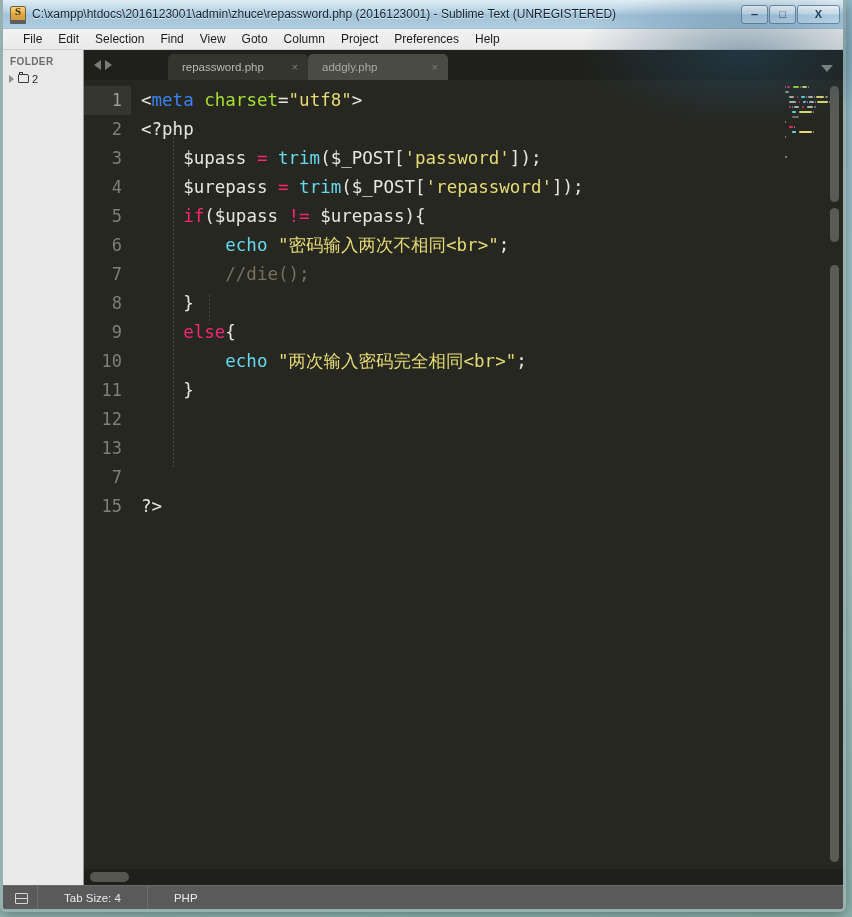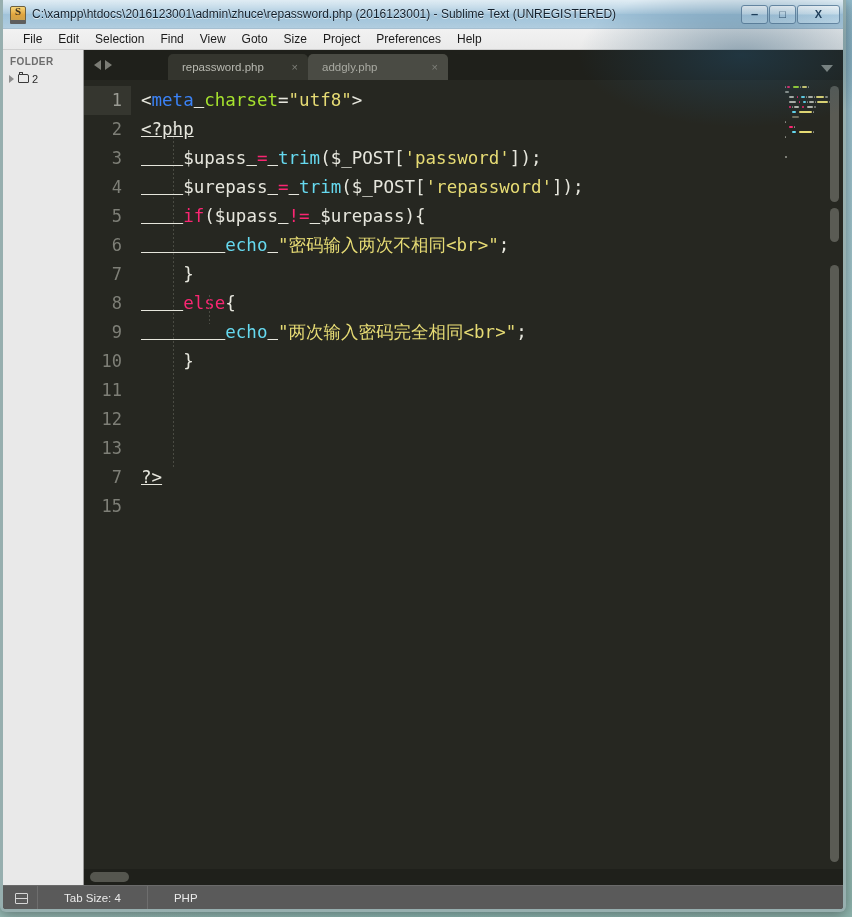--- a/index.html
+++ b/index.html
@@ -369,21 +369,21 @@
 
   .tok-tag      { color: #3b82f6; }
   .tok-attr     { color: #a6e22e; }
   .tok-string   { color: #e6db74; }
   .tok-punct    { color: #e6e6dd; }
   .tok-func     { color: #66d9ef; }
   .tok-var      { color: #e6e6dd; }
   .tok-op       { color: #f92672; }
   .tok-kw       { color: #f92672; }
   .tok-comment  { color: #75715e; }
-  .tok-plain    { color: #e6e6dd; text-decoration: underline; }
+  .tok-plain    { color: #e6e6dd; }
 
   
   .minimap {
     width: 62px;
     flex: none;
     background: #262721;
     padding: 5px 4px 0 4px;
     box-sizing: border-box;
     position: relative;
     overflow: hidden;
@@ -500,21 +500,21 @@
       </div>
     </div>
 
     <div class="menubar" id="menubar">
         <div class="menu-item">File</div>
         <div class="menu-item">Edit</div>
         <div class="menu-item">Selection</div>
         <div class="menu-item">Find</div>
         <div class="menu-item">View</div>
         <div class="menu-item">Goto</div>
-        <div class="menu-item">Size</div>
+        <div class="menu-item">Column</div>
         <div class="menu-item">Project</div>
         <div class="menu-item">Preferences</div>
         <div class="menu-item">Help</div>
       </div>
 
     <div class="body-area">
 
       <div class="sidebar">
         <div class="sidebar-heading">FOLDER</div>
         <div class="folder-row">
@@ -562,20 +562,21 @@
               <div class="gutter-line">7</div>
               <div class="gutter-line">15</div>
             </div>
           <div class="code-area" id="code-area">
               <div class="code-line"><span class="tok-punct">&lt;</span><span class="tok-tag">meta</span><span class="tok-plain"> </span><span class="tok-attr">charset</span><span class="tok-punct">=</span><span class="tok-string">"utf8"</span><span class="tok-punct">&gt;</span></div>
               <div class="code-line"><span class="tok-plain">&lt;?php</span></div>
               <div class="code-line"><span class="tok-plain">    </span><span class="tok-var">$upass</span><span class="tok-plain"> </span><span class="tok-op">=</span><span class="tok-plain"> </span><span class="tok-func">trim</span><span class="tok-punct">(</span><span class="tok-var">$_POST</span><span class="tok-punct">[</span><span class="tok-string">'password'</span><span class="tok-punct">]);</span></div>
               <div class="code-line"><span class="tok-plain">    </span><span class="tok-var">$urepass</span><span class="tok-plain"> </span><span class="tok-op">=</span><span class="tok-plain"> </span><span class="tok-func">trim</span><span class="tok-punct">(</span><span class="tok-var">$_POST</span><span class="tok-punct">[</span><span class="tok-string">'repassword'</span><span class="tok-punct">]);</span></div>
               <div class="code-line"><span class="tok-plain">    </span><span class="tok-kw">if</span><span class="tok-punct">(</span><span class="tok-var">$upass</span><span class="tok-plain"> </span><span class="tok-op">!=</span><span class="tok-plain"> </span><span class="tok-var">$urepass</span><span class="tok-punct">){</span></div>
               <div class="code-line"><span class="tok-plain">        </span><span class="tok-func">echo</span><span class="tok-plain"> </span><span class="tok-string">"密码输入两次不相同&lt;br&gt;"</span><span class="tok-punct">;</span></div>
+              <div class="code-line"><span class="tok-plain">        </span><span class="tok-comment">//die();</span></div>
               <div class="code-line"><span class="tok-punct">    }</span></div>
               <div class="code-line"><span class="tok-plain">    </span><span class="tok-kw">else</span><span class="tok-punct">{</span></div>
               <div class="code-line"><span class="tok-plain">        </span><span class="tok-func">echo</span><span class="tok-plain"> </span><span class="tok-string">"两次输入密码完全相同&lt;br&gt;"</span><span class="tok-punct">;</span></div>
               <div class="code-line"><span class="tok-punct">    }</span></div>
               <div class="code-line">&nbsp;</div>
               <div class="code-line">&nbsp;</div>
               <div class="code-line">&nbsp;</div>
               <div class="code-line"><span class="tok-plain">?&gt;</span></div>
             </div>
           <div class="minimap" id="minimap">

